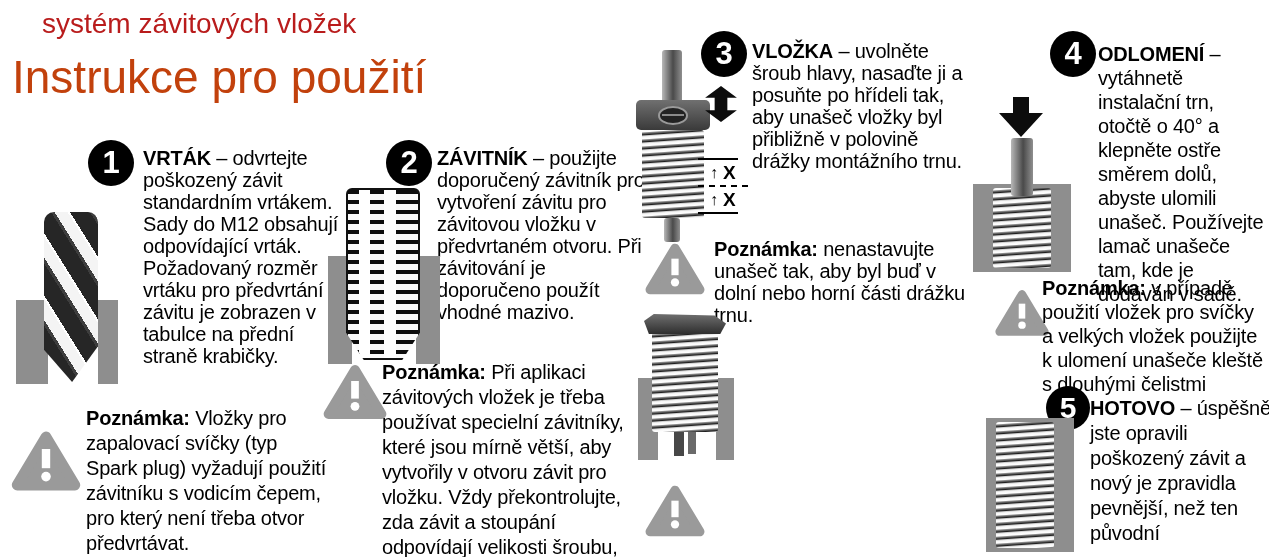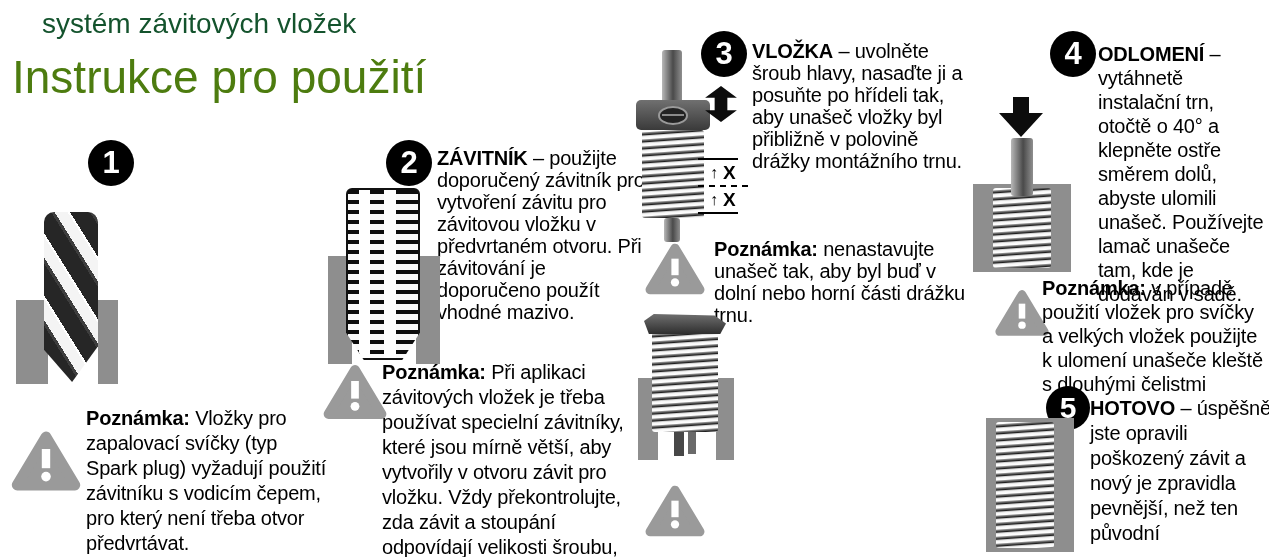--- a/index.html
+++ b/index.html
@@ -1,20 +1,20 @@
 <!DOCTYPE html>
 <html><head>
 <meta charset="utf-8">
 <style>
   html,body { margin:0; padding:0; background:#fff; }
   .page { position:relative; width:1269px; height:557px; background:#ffffff; overflow:hidden;
           font-family:"Liberation Sans", sans-serif; color:#000; }
 
-  .subtitle { position:absolute; left:42px; top:8px; font-size:28px; color:#14532d; }
-  .title    { position:absolute; left:12px; top:50px; font-size:46px; color:#4d7c0f; }
+  .subtitle { position:absolute; left:42px; top:8px; font-size:28px; color:#b91c1c; }
+  .title    { position:absolute; left:12px; top:50px; font-size:46px; color:#c2410c; }
 
   .badge { position:absolute; width:46px; height:46px; border-radius:50%; background:#000;
            color:#fff; font-weight:bold; font-size:31px; display:flex; align-items:center;
            justify-content:center; }
   .badge.small { width:44px; height:44px; font-size:30px; }
 
   .txt { position:absolute; font-size:20px; line-height:22px; letter-spacing:-0.2px; }
   .txt strong { font-weight:bold; }
   .lh25 { line-height:25px; }
   .lh24 { line-height:24px; }
@@ -60,20 +60,24 @@
 </style>
 </head>
 <body>
 
 <div class="page">
 
   <div class="subtitle">systém závitových vložek</div>
   <div class="title">Instrukce pro použití</div>
 
   <div class="badge" style="left:88px;top:140px;">1</div>
+  <div class="txt" style="left:143px;top:147px;width:200px;">
+    <strong>VRTÁK</strong>
+    <span>– odvrtejte poškozený závit standardním vrtákem. Sady do M12 obsahují odpovídající vrták. Požadovaný rozměr vrtáku pro předvrtání závitu je zobrazen v tabulce na přední straně krabičky.</span>
+  </div>
 
   <div class="illus" style="left:6px;top:212px;width:112px;height:172px;">
     <div class="abs gray" style="left:10px;top:88px;width:32px;height:84px;"></div>
     <div class="abs gray" style="left:92px;top:88px;width:20px;height:84px;"></div>
     <div class="abs drill-bit" style="left:38px;top:0;width:54px;height:170px;"></div>
   </div>
 
   <svg class="warn" style="left:10px;top:428px;" width="72" height="66" viewBox="0 0 60 54">
     <path d="M30 7 L54 47 L6 47 Z" fill="#9a9a9a" stroke="#9a9a9a" stroke-width="9" stroke-linejoin="round"></path>
     <rect x="26.5" y="17" width="7" height="16" fill="#fff"></rect>

